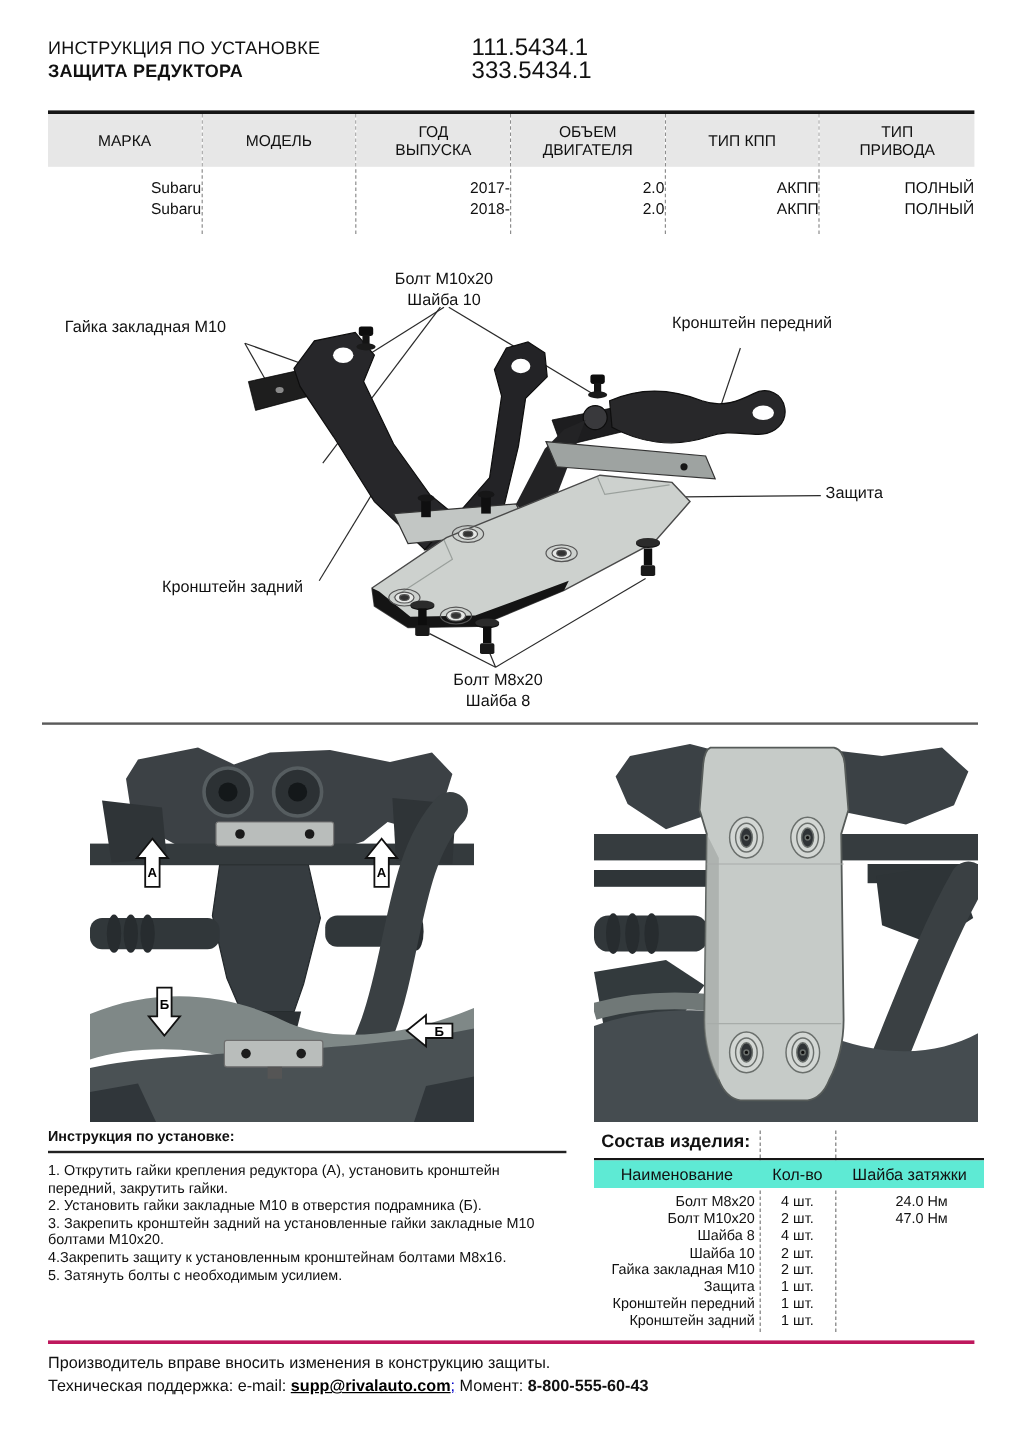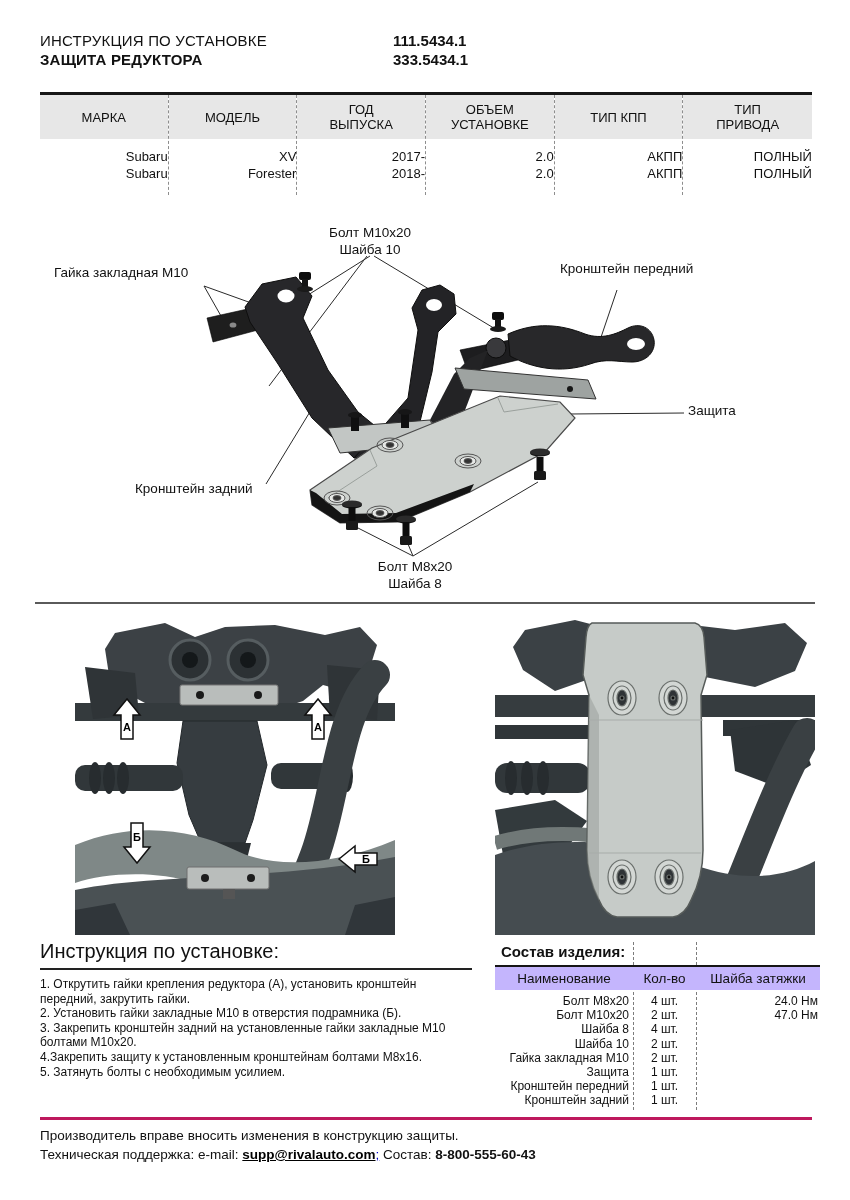--- a/index.html
+++ b/index.html
@@ -3,21 +3,21 @@
 <meta charset="utf-8">
 <style>
   html,body{margin:0;padding:0;background:#fff;}
   #page{position:relative;width:850px;height:1200px;background:#fff;
         font-family:"Liberation Sans",sans-serif;color:#111;overflow:hidden;}
   .abs{position:absolute;}
 
   
   #doc-header{left:40px;top:31px;font-size:15px;line-height:19px;letter-spacing:.2px;}
   #doc-header .t2{font-weight:bold;}
-  #part-numbers{left:393px;top:31px;font-size:15px;line-height:19px;font-weight:bold;}
+  #part-numbers{left:393px;top:31px;font-size:20px;line-height:19px;font-weight:normal;}
 
   
   #veh-table{left:40px;top:92px;width:772px;border-top:3px solid #161616;display:flex;}
   .veh-col{width:128.66px;box-sizing:border-box;}
   .veh-col:not(:last-child){border-right:1.5px dashed #8d8d8d;}
   .veh-head{height:44px;background:#e7e7e7;display:flex;align-items:center;justify-content:center;
             text-align:center;font-size:13px;line-height:15px;white-space:pre-line;}
   .veh-body{height:56px;text-align:right;font-size:13px;line-height:17px;padding-top:9px;box-sizing:border-box;}
 
   
@@ -27,40 +27,40 @@
 
   #divider-mid{left:35px;top:602px;width:780px;height:0;border-top:2px solid #5a5a5a;}
 
   
   .photo{width:320px;height:320px;top:615px;}
   #photo-left{left:75px;} #photo-right{left:495px;}
   .marker-letter{font-weight:bold;font-size:11px;fill:#000;}
 
   
   #instructions{left:40px;top:940px;width:432px;}
-  #instructions h3{margin:0;font-size:20px;font-weight:normal;}
+  #instructions h3{margin:0;font-size:12px;font-weight:bold;}
   #instr-rule{width:432px;border-top:2px solid #222;margin-top:5px;margin-bottom:7px;}
   .step{font-size:12px;line-height:14.6px;}
 
   
   #parts{left:495px;top:940px;width:325px;height:172px;}
   #parts h3{position:absolute;left:6px;top:3px;margin:0;font-size:15px;font-weight:bold;}
   .pdash{position:absolute;top:2px;height:168px;border-left:1.5px dashed #7c7c7c;}
   #pdash1{left:138px;} #pdash2{left:201px;}
   #parts-topline{position:absolute;left:0;top:25px;width:325px;border-top:2px solid #161616;}
-  #parts-headrow{position:absolute;left:0;top:27px;width:325px;height:23px;background:#c4b5fd;
+  #parts-headrow{position:absolute;left:0;top:27px;width:325px;height:23px;background:#5eead4;
                  display:flex;align-items:center;font-size:13.5px;}
   #parts-headrow .c1{width:138px;text-align:center;}
   #parts-headrow .c2{width:63px;text-align:center;}
   #parts-headrow .c3{width:124px;text-align:center;}
   #parts-rows{position:absolute;left:0;top:54px;width:325px;}
   .prow{display:flex;font-size:12px;line-height:14.2px;}
   .prow .n{width:134px;text-align:right;padding-right:4px;}
   .prow .q{width:63px;text-align:center;}
-  .prow .t{width:100px;padding-left:22px;text-align:right;}
+  .prow .t{width:100px;padding-left:22px;text-align:center;}
 
   
   #footer{left:40px;top:1117px;width:772px;border-top:3px solid #be185d;}
   #footer .f1{margin-top:7px;font-size:13.5px;line-height:18px;}
   #footer .f2{font-size:13.5px;line-height:19px;}
   #email-link{color:#000000;font-weight:bold;text-decoration:underline;}
   .blue{color:#0000cc;text-decoration:underline;}
   .bold{font-weight:bold;}
 </style>
 </head>
@@ -80,36 +80,32 @@
   <div class="abs" id="veh-table">
     <div class="veh-col">
       <div class="veh-head">МАРКА</div>
       <div class="veh-body">
         <div>Subaru</div>
         <div>Subaru</div>
       </div>
     </div>
     <div class="veh-col">
       <div class="veh-head">МОДЕЛЬ</div>
-      <div class="veh-body">
-        <div>XV</div>
-        <div>Forester</div>
-      </div>
     </div>
     <div class="veh-col">
       <div class="veh-head">ГОД
 ВЫПУСКА</div>
       <div class="veh-body">
         <div>2017-</div>
         <div>2018-</div>
       </div>
     </div>
     <div class="veh-col">
       <div class="veh-head">ОБЪЕМ
-УСТАНОВКЕ</div>
+ДВИГАТЕЛЯ</div>
       <div class="veh-body">
         <div>2.0</div>
         <div>2.0</div>
       </div>
     </div>
     <div class="veh-col">
       <div class="veh-head">ТИП КПП</div>
       <div class="veh-body">
         <div>АКПП</div>
         <div>АКПП</div>
@@ -397,16 +393,16 @@
       <div class="prow">
           <div class="n">Кронштейн задний</div>
           <div class="q">1 шт.</div>
           <div class="t"></div>
         </div>
     </div>
   </div>
 
   <div class="abs" id="footer">
     <div class="f1">Производитель вправе вносить изменения в конструкцию защиты.</div>
-    <div class="f2"><span>Техническая поддержка:  e-mail: </span><a href="#" id="email-link">supp@rivalauto.com</a><span class="blue">;</span><span> Состав: </span><span class="bold">8-800-555-60-43</span></div>
+    <div class="f2"><span>Техническая поддержка:  e-mail: </span><a href="#" id="email-link">supp@rivalauto.com</a><span class="blue">;</span><span> Момент: </span><span class="bold">8-800-555-60-43</span></div>
   </div>
 
 </div>
 
 </body></html>

